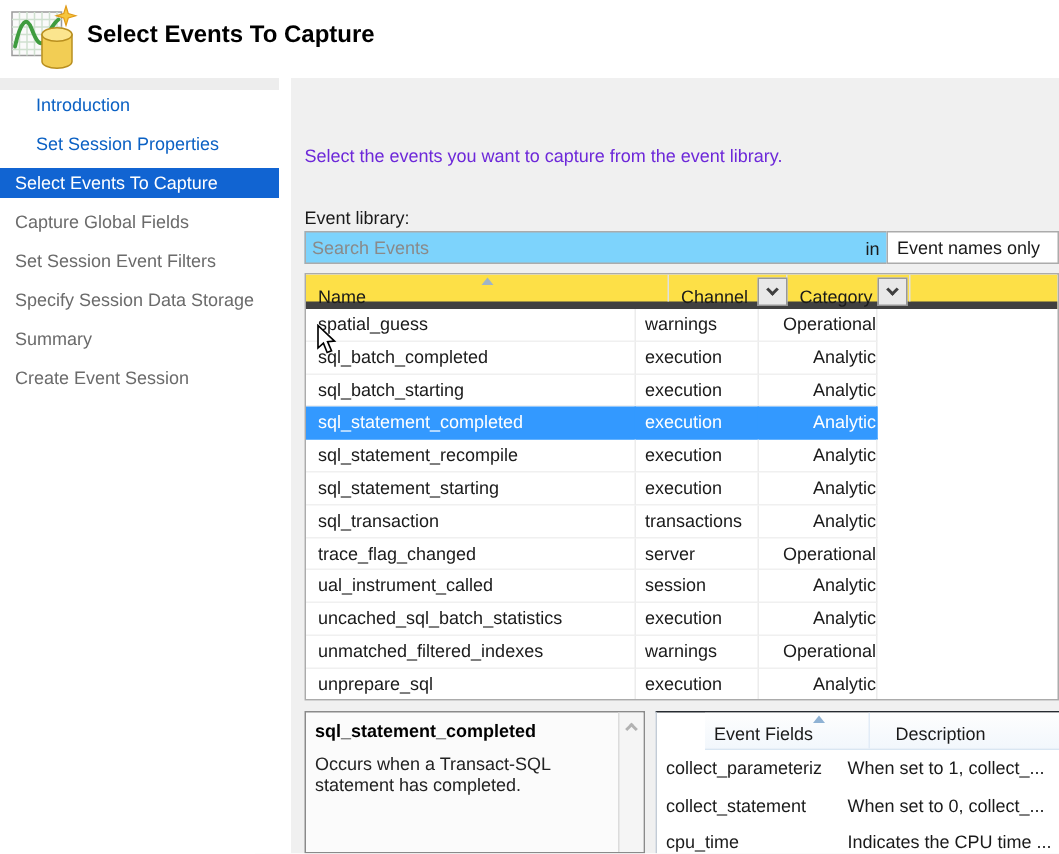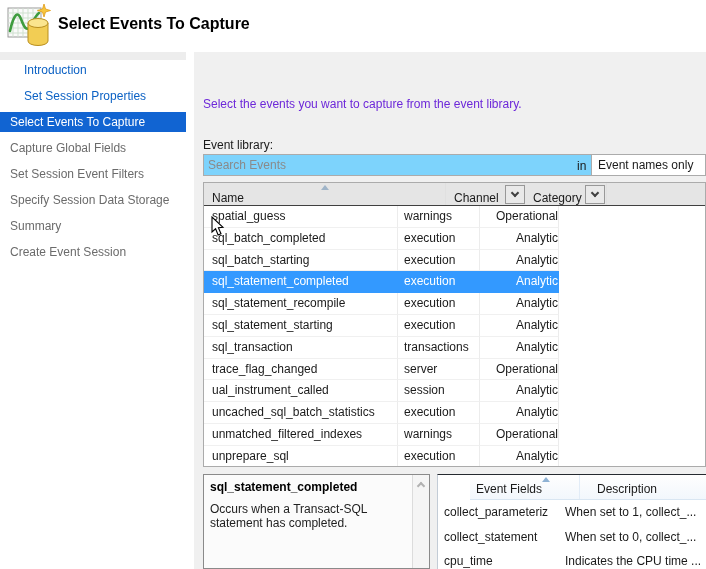--- a/index.html
+++ b/index.html
@@ -31,37 +31,37 @@
   .search-input { position:absolute; left:9px; top:102px; width:415px; height:22px;
     border:1px solid #ababab; background:#7dd3fc; padding:0 4px; font:12px "Liberation Sans",sans-serif; color:#222; }
   .search-input::placeholder { color:#8a8a8a; opacity:1; }
   .in-label { position:absolute; left:383px; top:107px; }
   .scope-combo { position:absolute; left:397px; top:102px; width:115px; height:22px;
     background:#fff; border:1px solid #ababab; line-height:20px; padding-left:6px; overflow:hidden; white-space:nowrap; }
 
   
   .etable { position:absolute; left:9px; top:130px; width:503px; height:285px;
     background:#fff; border:1px solid #ababab; overflow:hidden; }
-  .ehead { position:relative; display:flex; height:23px; border-bottom:1px solid #404040; background:#e5e5e5; }
+  .ehead { position:relative; display:flex; height:23px; border-bottom:5px solid #404040; background:#fde047; }
   .ehead .hc { padding-left:8px; line-height:30px; color:#1a1a1a; }
   .hc-name { width:242px; border-right:1px solid #e0e0e0; }
   .hc-cat  { width:82px;  border-right:1px solid #e0e0e0; }
   .hc-chan { width:79px;  border-right:1px solid #e0e0e0; }
   .sort-asc { position:absolute; top:2px; width:0; height:0;
     border-left:4px solid transparent; border-right:4px solid transparent; border-bottom:5px solid #9fb4c8; }
   .sort-name { left:117px; }
   .filter-btn { position:absolute; top:2px; width:20px; height:19px; background:#e9e9e9;
     border:1px solid #989898; }
   .fb-cat  { left:301px; }
   .fb-chan { left:381px; }
   .chev { position:absolute; left:6px; top:4px; width:6px; height:6px;
     border-right:2px solid #404040; border-bottom:2px solid #404040; transform:rotate(45deg); }
   .erow { display:flex; height:21.8px; line-height:21.8px; }
   .erow .c { border-right:1px solid #ececec; border-bottom:1px solid #f0f0f0; overflow:hidden; white-space:nowrap; }
-  .c-name { width:194px; padding-left:8px; }
+  .c-name { width:220px; padding-left:8px; }
   .c-cat  { width:82px;  padding-left:6px; }
   .c-chan { width:79px;  padding-left:6px;text-align:right; }
   .c-fill { flex:1; border:none; }
   .erow.selected .c { background:#3399ff; color:#fff; border-color:#3399ff; }
 
   
   .cursor { position:absolute; left:17px; top:164px; pointer-events:none; }
 
   
   .desc-panel { position:absolute; left:9px; top:422px; width:227px; height:95px;

